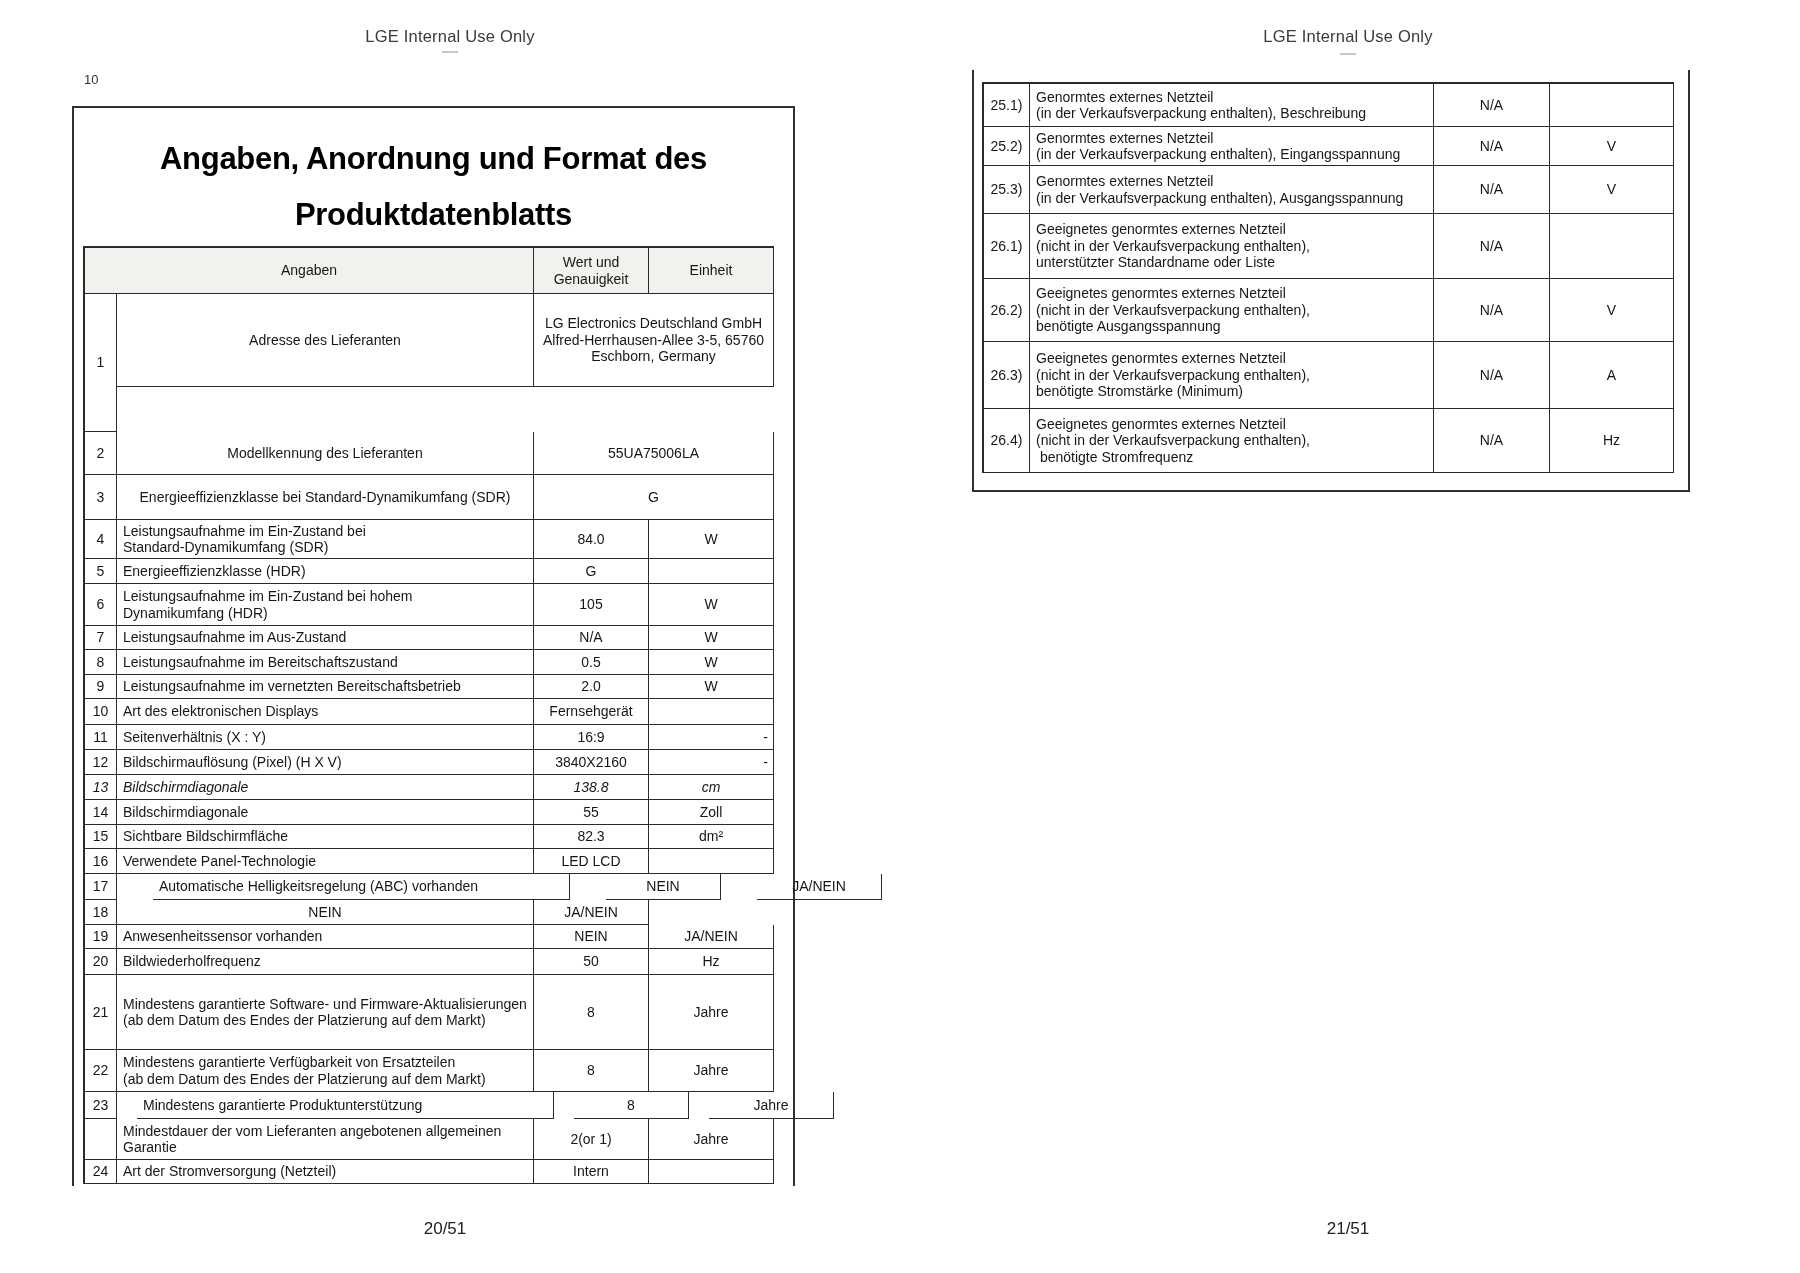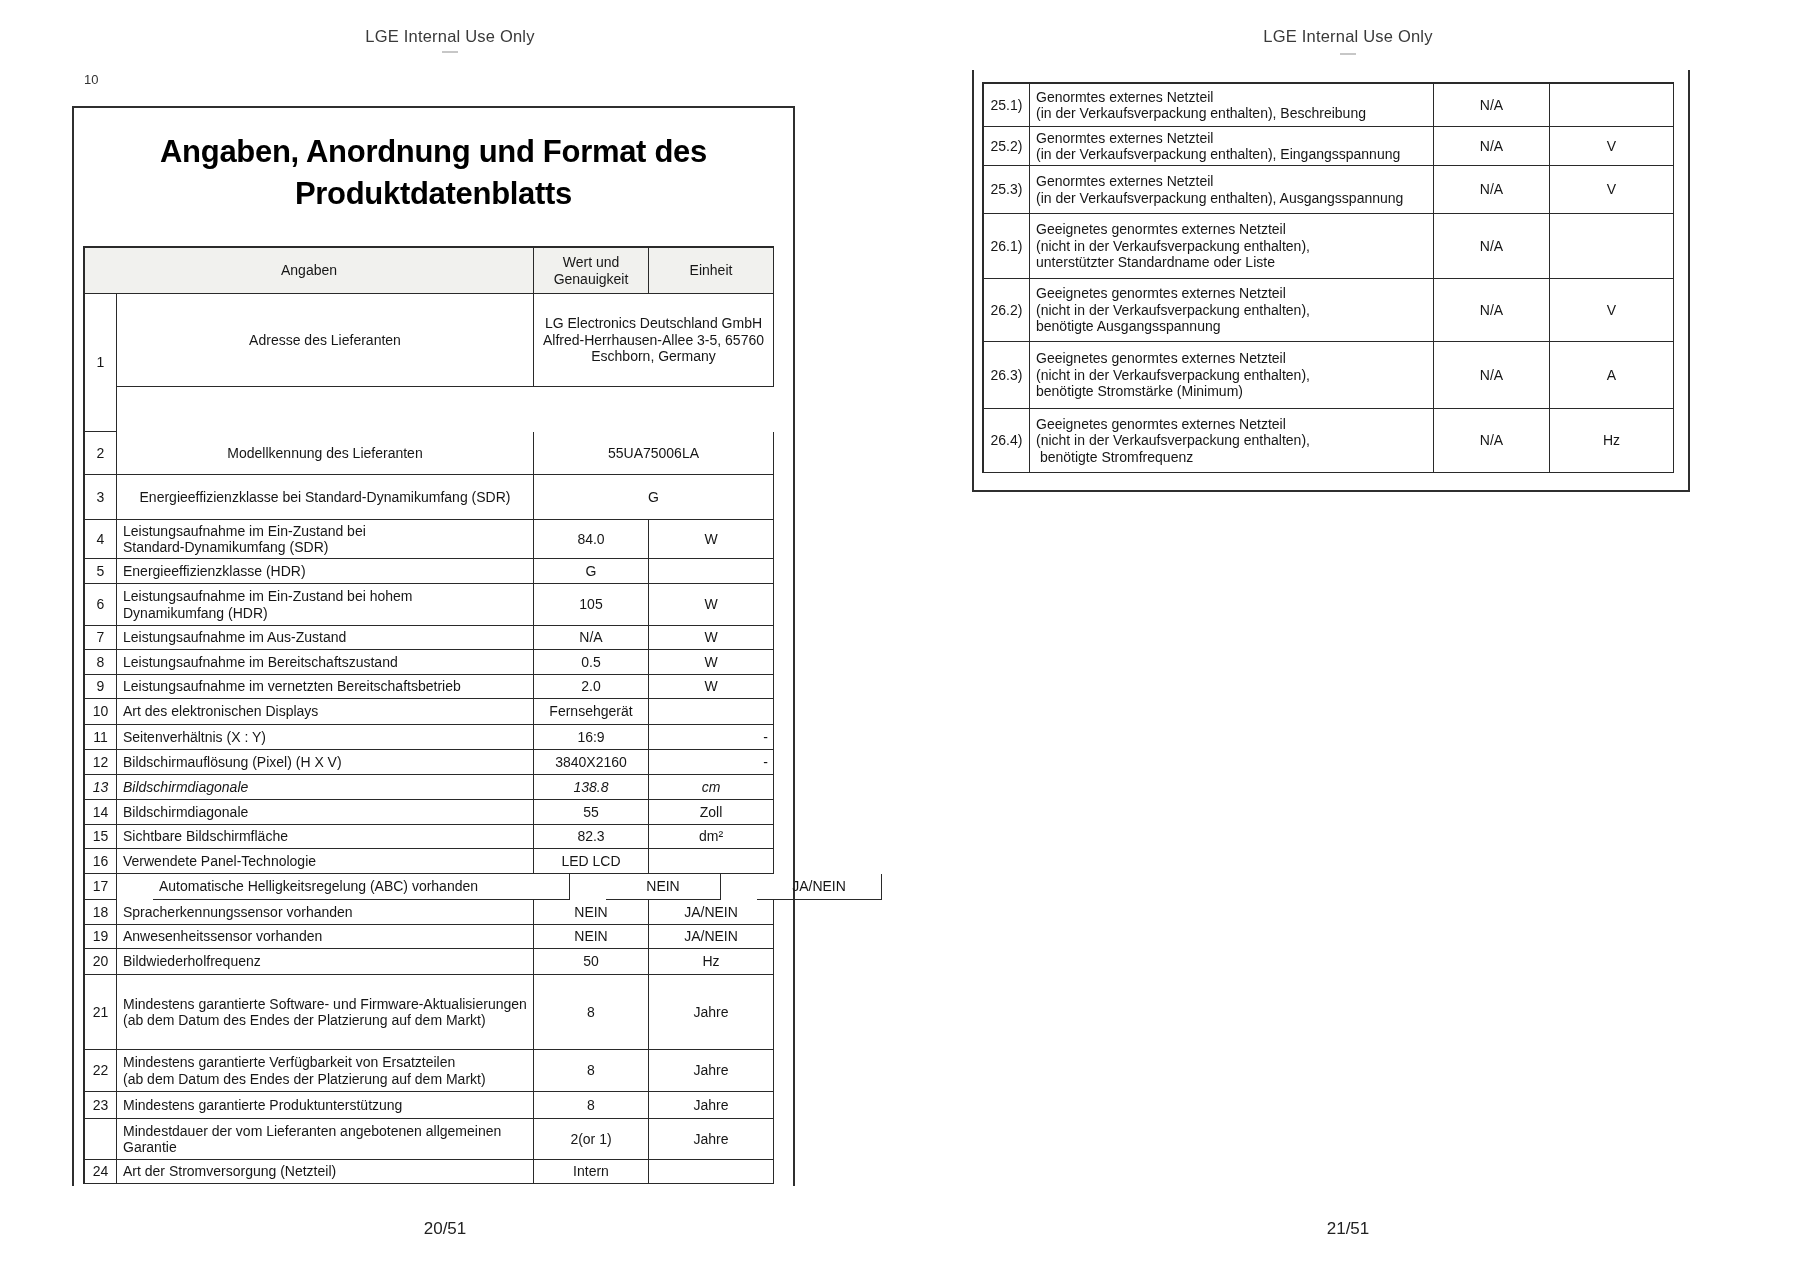--- a/index.html
+++ b/index.html
@@ -13,21 +13,21 @@
   .conf{width:400px;text-align:center;font-size:16.5px;color:#3a3a3a;letter-spacing:.2px;}
   .conf-dash{height:2px;background:#c7c7c7;}
   .pgnum{width:200px;text-align:center;font-size:17px;color:#222;}
   .corner{font-size:13px;color:#333;}
   
   .frame-left{left:72px;top:106px;width:723px;height:1080px;
     border:2px solid #2f2f2f;border-bottom:none;box-sizing:border-box;}
   .frame-right{left:972px;top:70px;width:718px;height:422px;
     border:2px solid #2f2f2f;border-top:none;box-sizing:border-box;}
   .doc-title{left:72px;top:131px;width:723px;text-align:center;
-    font-size:31px;font-weight:bold;line-height:42px;letter-spacing:-.3px;
+    font-size:31px;font-weight:bold;line-height:56px;letter-spacing:-.3px;
     color:#000;white-space:pre-line;}
   
   .tbl{border-top:2px solid #2a2a2a;border-left:2px solid #2a2a2a;box-sizing:border-box;background:#fff;}
   .row{display:grid;box-sizing:border-box;}
   .lt .row{grid-template-columns:32px 417px 115px 125px;}
   .lt .row.m{grid-template-columns:32px 417px 240px;}
   .rt .row{grid-template-columns:46px 404px 116px 124px;}
   .cell{
     border-right:1px solid #2a2a2a;border-bottom:1px solid #2a2a2a;
     display:flex;align-items:center;justify-content:center;
@@ -166,21 +166,20 @@
     <div class="cell"></div>
   </div>
   <div class="row" style="height:26px;gap:36px;">
     <div class="cell">17</div>
     <div class="cell lbl">Automatische Helligkeitsregelung (ABC) vorhanden</div>
     <div class="cell">NEIN</div>
     <div class="cell">JA/NEIN</div>
   </div>
   <div class="row" style="height:25px;">
     <div class="cell">18</div>
-    <div class="cell lbl">Spracherkennungssensor vorhanden</div>
     <div class="cell">NEIN</div>
     <div class="cell">JA/NEIN</div>
   </div>
   <div class="row" style="height:24px;">
     <div class="cell">19</div>
     <div class="cell lbl">Anwesenheitssensor vorhanden</div>
     <div class="cell">NEIN</div>
     <div class="cell">JA/NEIN</div>
   </div>
   <div class="row" style="height:26px;">
@@ -196,21 +195,21 @@
     <div class="cell">8</div>
     <div class="cell">Jahre</div>
   </div>
   <div class="row" style="height:42px;">
     <div class="cell">22</div>
     <div class="cell lbl">Mindestens garantierte Verfügbarkeit von Ersatzteilen
 (ab dem Datum des Endes der Platzierung auf dem Markt)</div>
     <div class="cell">8</div>
     <div class="cell">Jahre</div>
   </div>
-  <div class="row" style="height:27px;">
+  <div class="row" style="height:27px;gap:20px;">
     <div class="cell">23</div>
     <div class="cell lbl">Mindestens garantierte Produktunterstützung</div>
     <div class="cell">8</div>
     <div class="cell">Jahre</div>
   </div>
   <div class="row" style="height:41px;">
     <div class="cell"></div>
     <div class="cell lbl">Mindestdauer der vom Lieferanten angebotenen allgemeinen
 Garantie</div>
     <div class="cell">2(or 1)</div>

